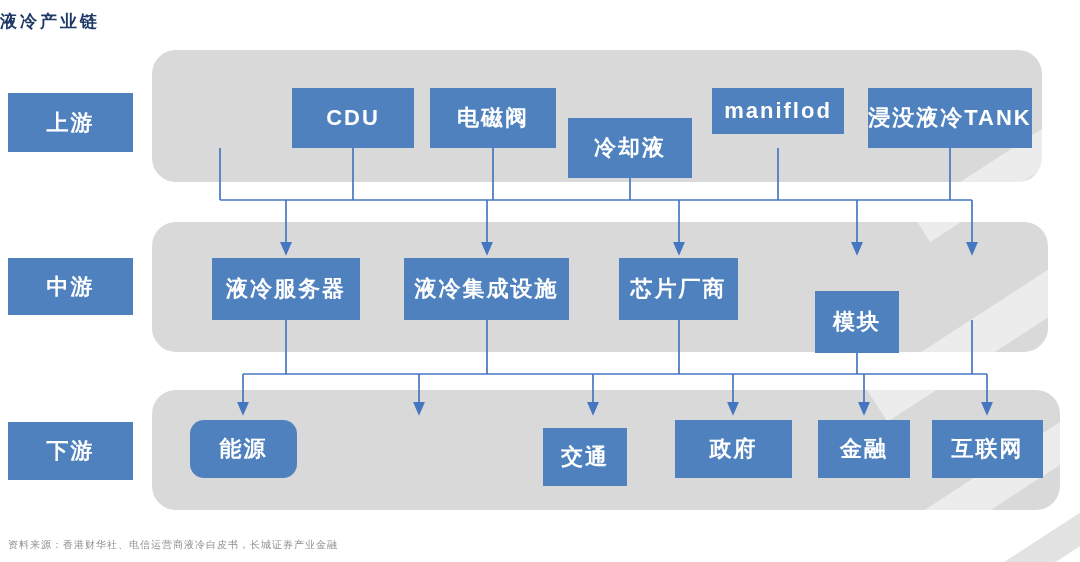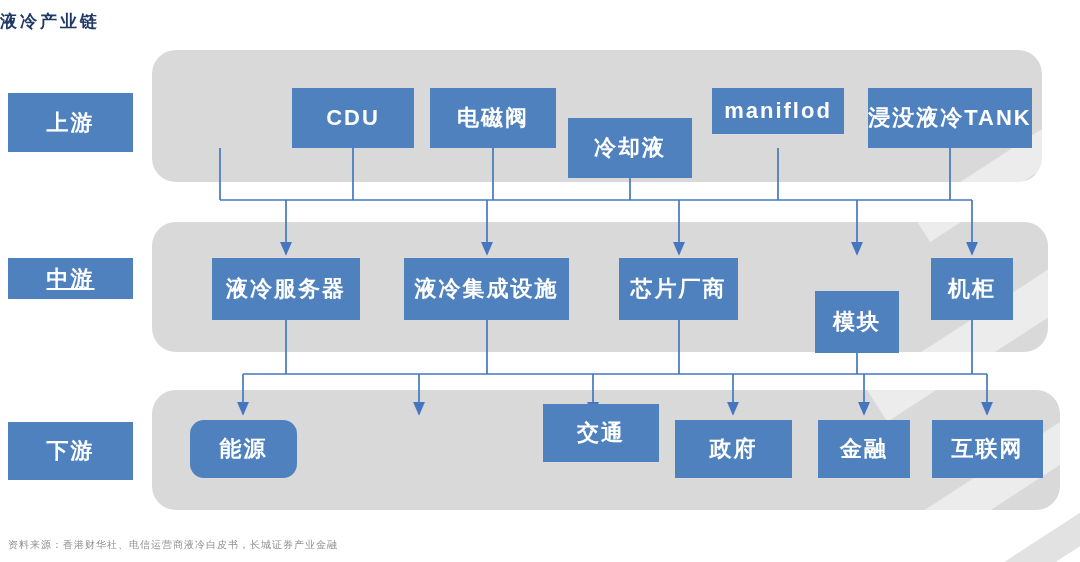--- a/index.html
+++ b/index.html
@@ -80,36 +80,35 @@
       <path d="M243,374 V414" marker-end="url(#arr)"></path>
       <path d="M419,374 V414" marker-end="url(#arr)"></path>
       <path d="M593,374 V414" marker-end="url(#arr)"></path>
       <path d="M733,374 V414" marker-end="url(#arr)"></path>
       <path d="M864,374 V414" marker-end="url(#arr)"></path>
       <path d="M987,374 V414" marker-end="url(#arr)"></path>
     </g>
   </svg>
 
   <div class="tier-label" style="left:8px;top:93px;width:125px;height:59px;">上游</div>
-  <div class="tier-label" style="left:8px;top:258px;width:125px;height:41px;text-decoration:underline;">中游</div>
+  <div class="tier-label" style="left:8px;top:258px;width:125px;height:57px;">中游</div>
   <div class="tier-label" style="left:8px;top:422px;width:125px;height:58px;">下游</div>
 
   <div class="node" style="left:292px;top:88px;width:122px;height:60px;">CDU</div>
   <div class="node" style="left:430px;top:88px;width:126px;height:60px;">电磁阀</div>
   <div class="node" style="left:568px;top:88px;width:124px;height:60px;margin-top:30px;">冷却液</div>
   <div class="node" style="left:712px;top:88px;width:132px;height:46px;">maniflod</div>
   <div class="node" style="left:868px;top:88px;width:164px;height:60px;">浸没液冷TANK</div>
 
   <div class="node" style="left:212px;top:258px;width:148px;height:62px;text-align:right;">液冷服务器</div>
   <div class="node" style="left:404px;top:258px;width:165px;height:62px;">液冷集成设施</div>
   <div class="node" style="left:619px;top:258px;width:119px;height:62px;">芯片厂商</div>
   <div class="node" style="left:815px;top:258px;width:84px;height:62px;margin-top:33px;">模块</div>
-  <div class="node" style="left:931px;top:258px;width:82px;height:62px;">机柜</div>
 
   <div class="node" style="left:190px;top:420px;width:107px;height:58px;border-radius:14px;">能源</div>
-  <div class="node" style="left:543px;top:404px;width:116px;height:58px;">交通</div>
+  <div class="node" style="left:543px;top:428px;width:84px;height:58px;">交通</div>
   <div class="node" style="left:818px;top:420px;width:92px;height:58px;">金融</div>
   <div class="node" style="left:675px;top:420px;width:117px;height:58px;">政府</div>
   <div class="node" style="left:932px;top:420px;width:111px;height:58px;">互联网</div>
 
   <div class="source">资料来源：香港财华社、电信运营商液冷白皮书，长城证券产业金融</div>
 
 </div>
 
 </body></html>

